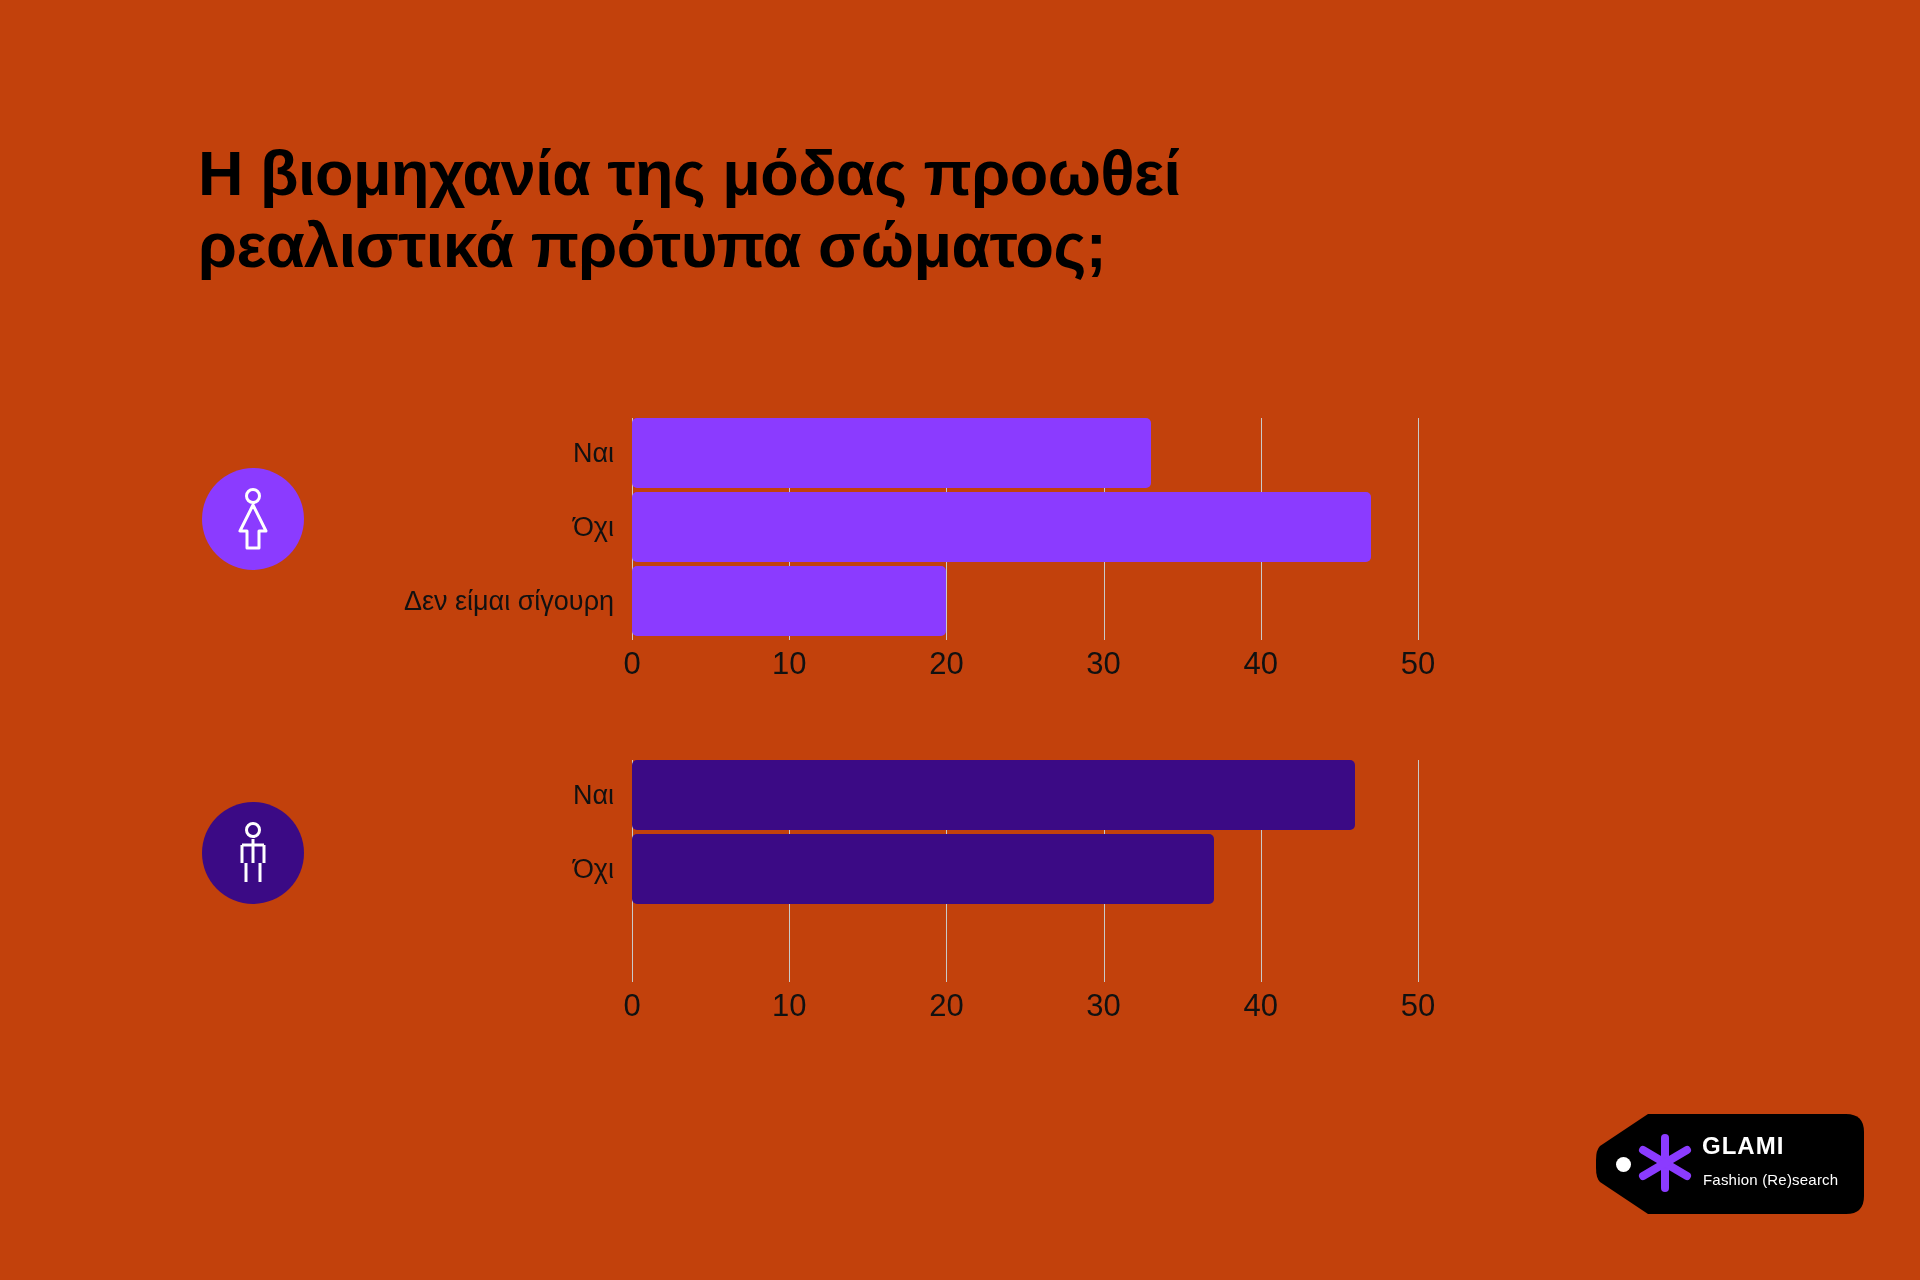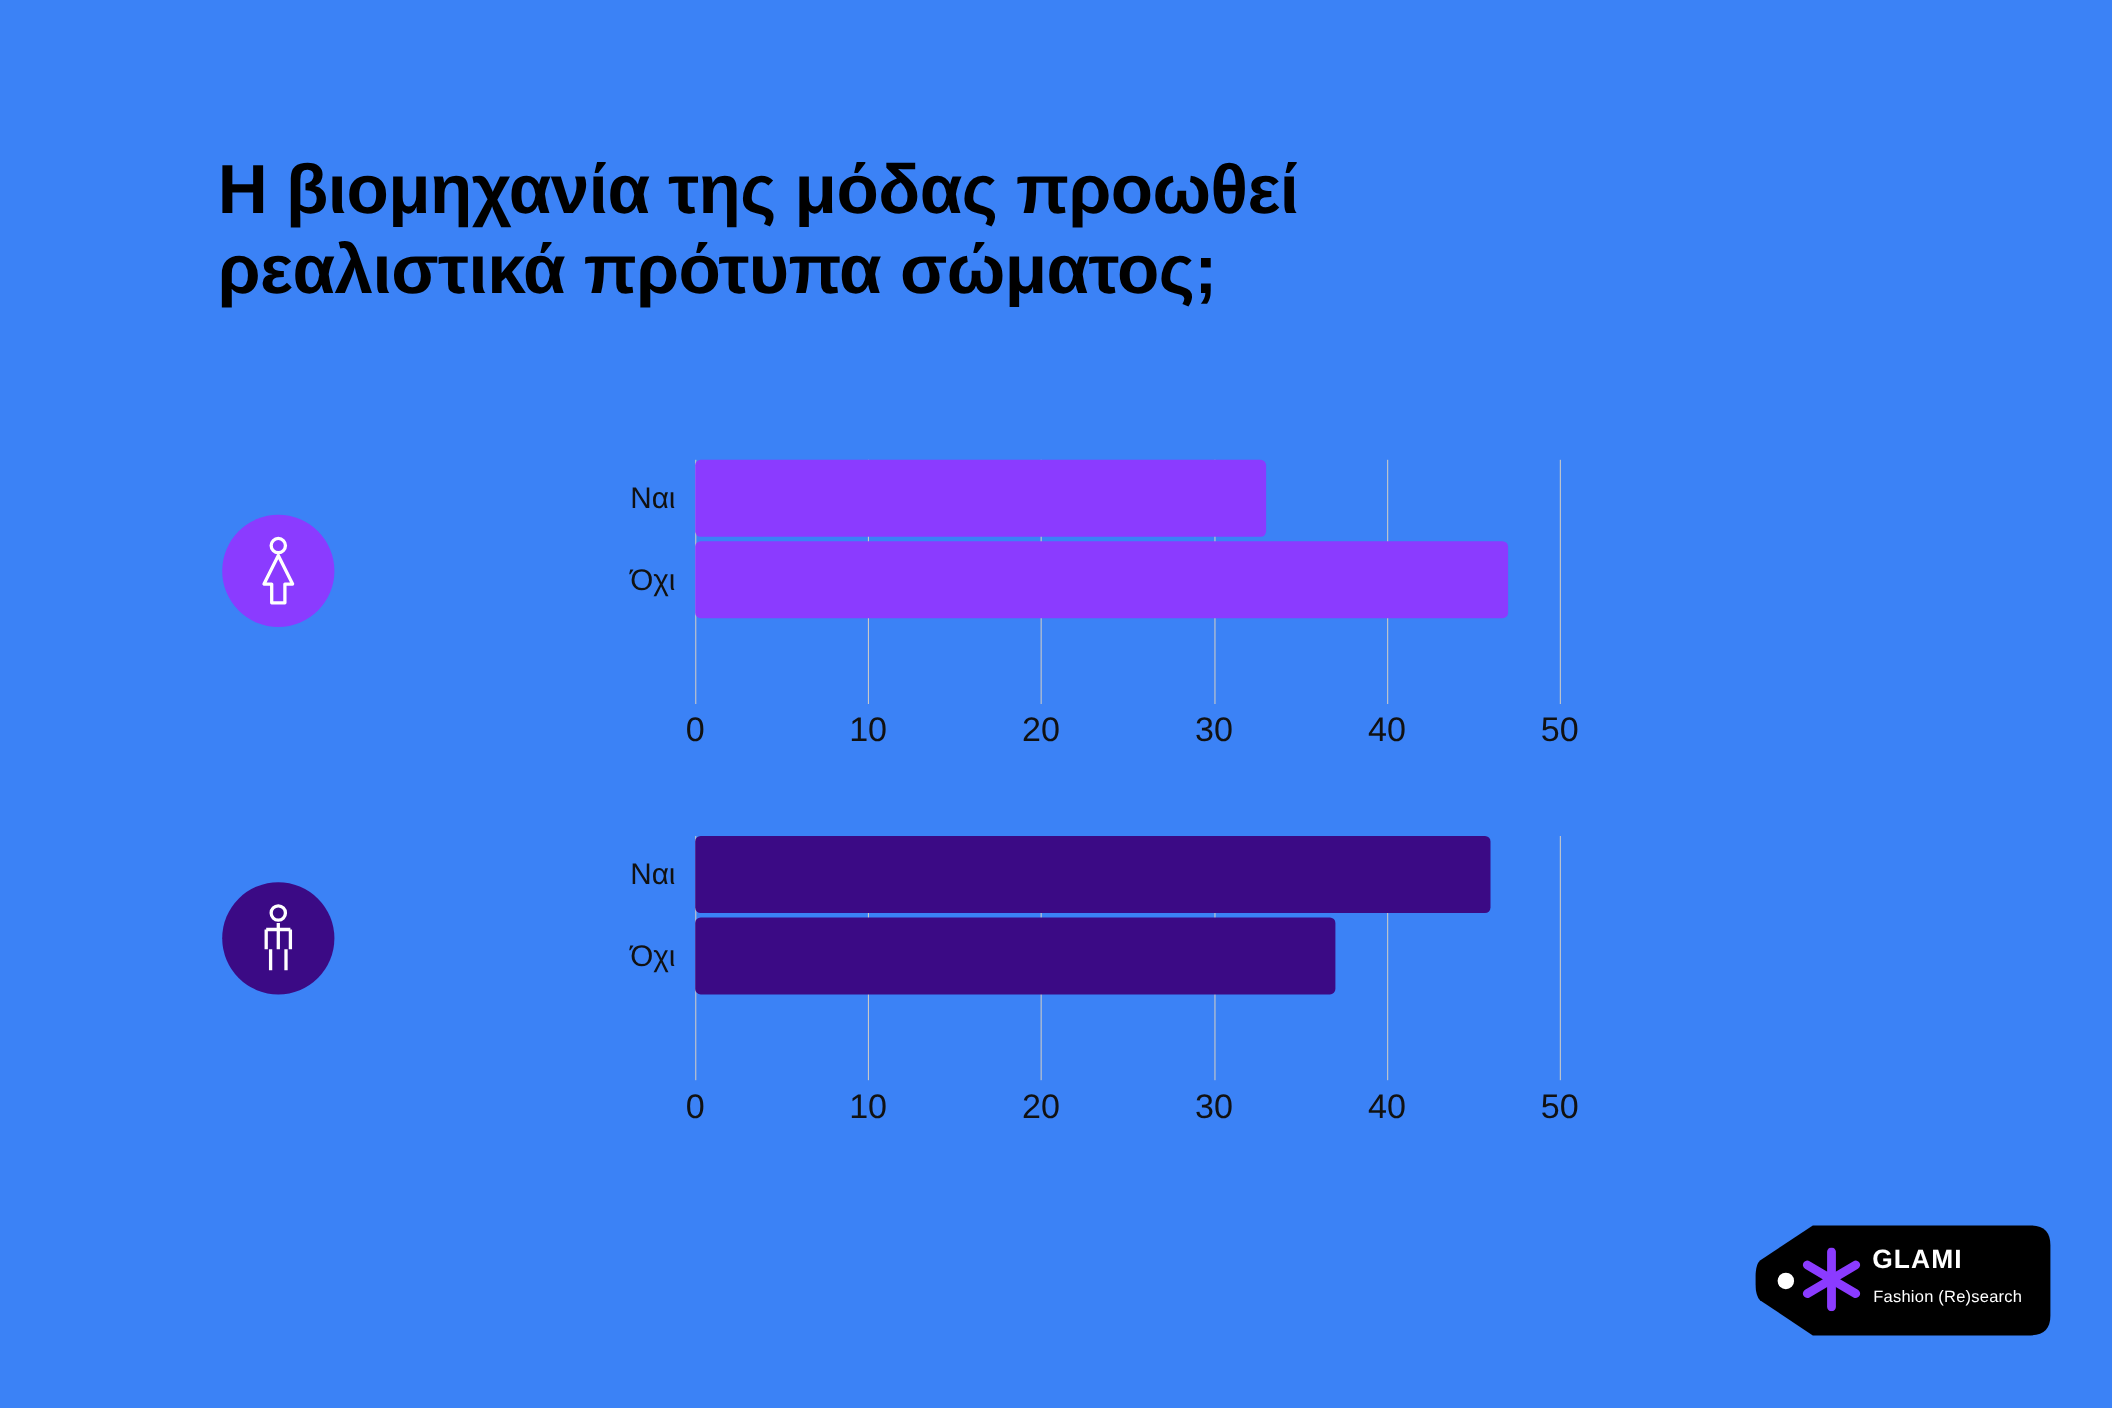--- a/index.html
+++ b/index.html
@@ -6,21 +6,21 @@
   * { box-sizing: border-box; margin: 0; padding: 0; }
   html, body {
     width: 1920px; height: 1280px;
     background: #ffffff;
     font-family: "Liberation Sans", "DejaVu Sans", sans-serif;
     overflow: hidden;
   }
   #canvas {
     position: relative;
     width: 1920px; height: 1280px;
-    background: #3b82f6;
+    background: #c2410c;
   }
 
   
   #title {
     position: absolute;
     left: 198px;
     top: 138px;
     width: 1400px;
     font-size: 63px;
     line-height: 1.14;
@@ -199,20 +199,24 @@
           <div class="gridline" style="left: 786px;"></div>
         </div>
       <div class="rows">
           <div class="row">
             <div class="row-label">Ναι</div>
             <div class="bar" title="Ναι: 33" style="width: 518.76px; background: rgb(139, 59, 255);"></div>
           </div>
           <div class="row">
             <div class="row-label">Όχι</div>
             <div class="bar" title="Όχι: 47" style="width: 738.84px; background: rgb(139, 59, 255);"></div>
+          </div>
+          <div class="row">
+            <div class="row-label">Δεν είμαι σίγουρη</div>
+            <div class="bar" title="Δεν είμαι σίγουρη: 20" style="width: 314.4px; background: rgb(139, 59, 255);"></div>
           </div>
         </div>
       <div class="xaxis">
           <div class="xtick" style="left: 0px;">0</div>
           <div class="xtick" style="left: 157.2px;">10</div>
           <div class="xtick" style="left: 314.4px;">20</div>
           <div class="xtick" style="left: 471.6px;">30</div>
           <div class="xtick" style="left: 628.8px;">40</div>
           <div class="xtick" style="left: 786px;">50</div>
         </div>

